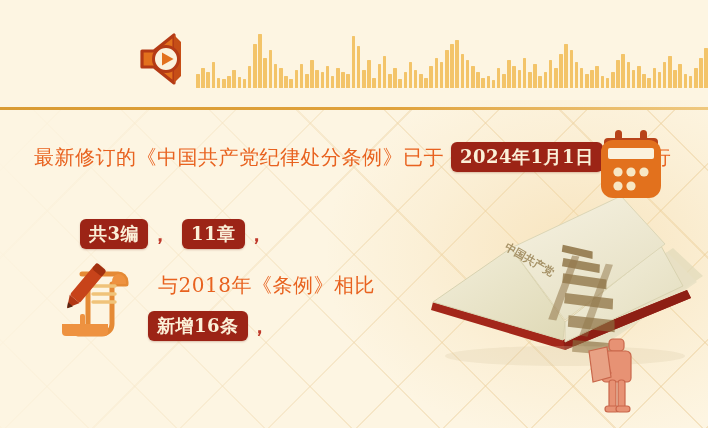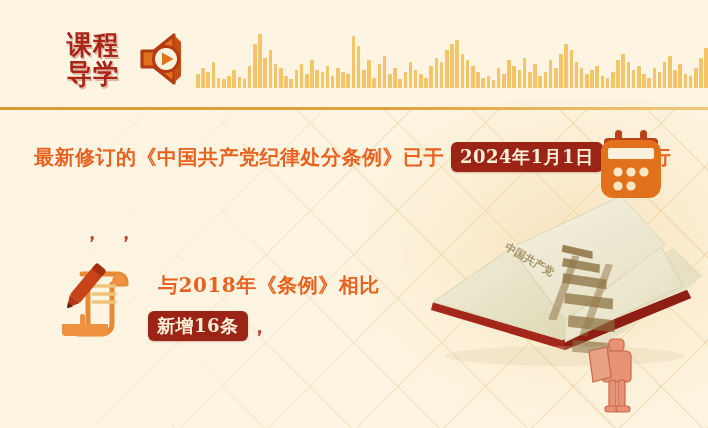--- a/index.html
+++ b/index.html
@@ -72,21 +72,21 @@
   .line3{
     position:absolute;left:158px;top:272px;
     display:flex;align-items:center;white-space:nowrap;
   }
   .line4{
     position:absolute;left:148px;top:311px;
     display:flex;align-items:center;white-space:nowrap;
   }
 
   .txt{
-    color:#E8621F;font-size:19px;font-weight:bold;
+    color:#E8621F;font-size:19px;font-weight:normal;
     font-family:"DejaVu Serif", serif;letter-spacing:.5px;
   }
   .txt.big{font-size:20px;}
   .comma{color:#C0392B;font-size:20px;font-weight:bold;padding:0 5px 0 2px;
     font-family:"DejaVu Serif", serif;}
   .sp{display:inline-block;width:7px;}
 
   .badge{
     display:inline-block;background:#9C2416;color:#FBF0D8;
     font-family:"DejaVu Serif", serif;
@@ -111,24 +111,20 @@
 <body>
 
 <div id="stage">
 
   <div class="grid-bg"></div>
   <div class="grid-fade"></div>
   <div class="warm-glow"></div>
 
   <div class="header">
 
-    <div class="logo">
-      <span>课程</span>
-      <span>导学</span>
-    </div>
 
     <div class="speaker">
       <svg viewBox="0 0 52 58" width="52" height="58">
         <path d="M6 21 H18 L38 5 V53 L18 37 H6 Z" fill="#E2711D" stroke="#B43A15" stroke-width="3.2" stroke-linejoin="round"></path>
         <path d="M38 5 V53 L45 46 V12 Z" fill="#C64E16"></path>
         <circle cx="30" cy="29" r="12.5" fill="#FBF2DD" stroke="#B43A15" stroke-width="3"></circle>
         <path d="M26 22.5 L37.5 29 L26 35.5 Z" fill="#E2711D"></path>
       </svg>
     </div>
 
@@ -321,22 +317,24 @@
           <circle cx="36" cy="44" r="4.6"></circle>
           <circle cx="49" cy="44" r="4.6"></circle>
         <circle cx="23" cy="58" r="4.6"></circle>
           <circle cx="36" cy="58" r="4.6"></circle>
       </g>
     </svg>
   </div>
 
   <div class="line2">
     <span class="sp"></span>
+    <span class="badge lg">共3编</span>
     <span class="comma">，</span>
     <span class="sp"></span>
+    <span class="badge lg">11章</span>
     <span class="comma">，</span>
     <span class="sp"></span>
   </div>
 
   <div class="scroll-icon">
     <svg viewBox="0 0 94 88" width="94" height="88">
 
       <path d="M36 16 h36 a8 8 0 0 1 8 8 v2 h-14 v40 a10 10 0 0 1 -10 10 h-24 a10 10 0 0 0 10 -10 V24 a8 8 0 0 1 8 -8 z" fill="#FDF5E2" stroke="#E58A35" stroke-width="5" stroke-linejoin="round"></path>
       <path d="M72 16 a8 8 0 0 1 8 8 v2 h-14 v-2 a8 8 0 0 1 6 -8 z" fill="#EE9240"></path>
 

